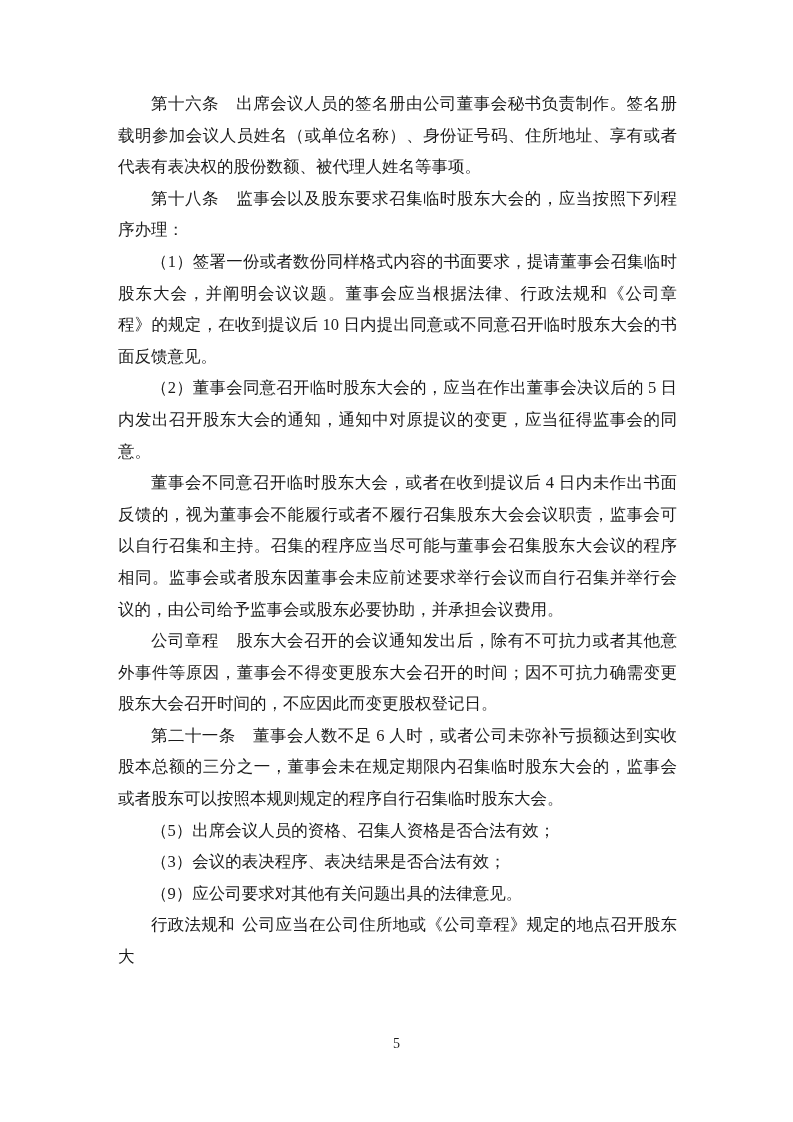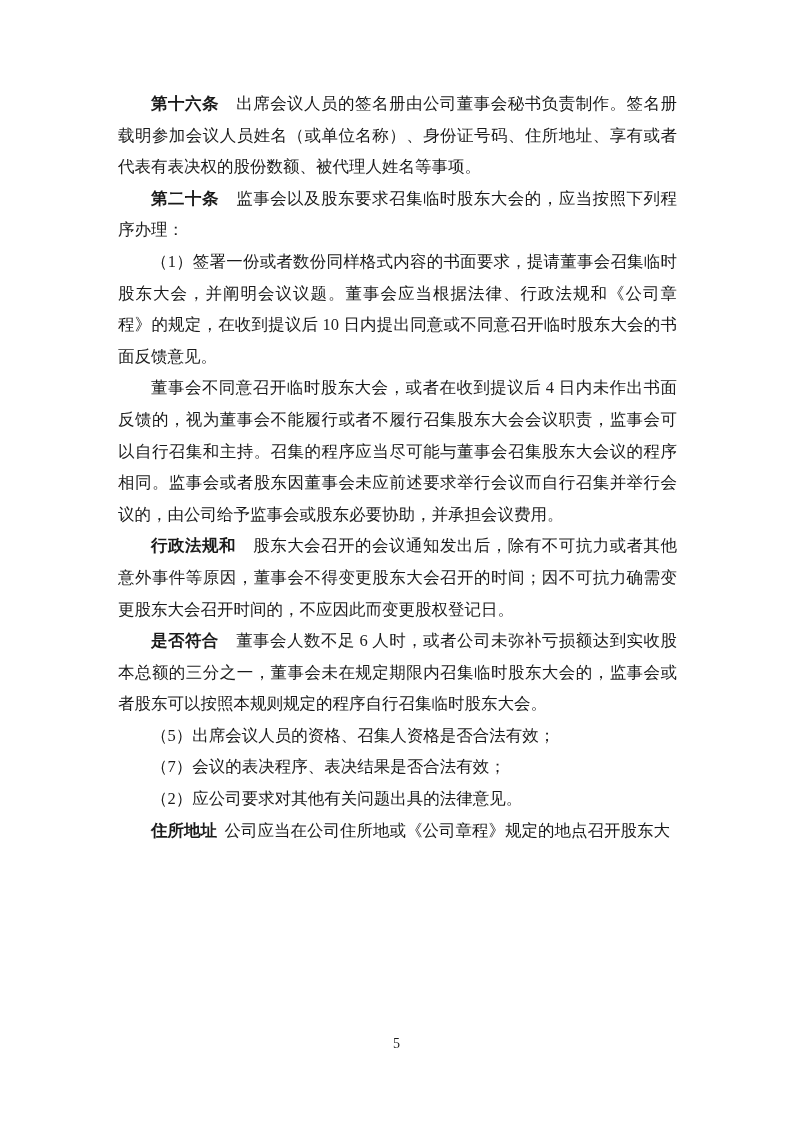--- a/index.html
+++ b/index.html
@@ -24,21 +24,21 @@
     line-height: 31.6px;
     color: #1a1a1a;
     text-align: justify;
   }
   .content p {
     margin: 0;
     padding: 0;
     text-indent: 2em;
   }
   .article-no {
-    font-weight: bold;
+    font-weight: normal;
     margin-right: 1.05em;
   }
   .article-no.tight {
     margin-right: 0.45em;
   }
   .footer {
     position: absolute;
     left: 0;
     top: 1036px;
     width: 793px;
@@ -48,37 +48,38 @@
   }
 </style>
 </head>
 <body>
 
 <div class="page">
   <div class="content">
 
     <p><span class="article-no">第十六条</span><span>出席会议人员的签名册由公司董事会秘书负责制作。签名册载明参加会议人员姓名（或单位名称）、身份证号码、住所地址、享有或者代表有表决权的股份数额、被代理人姓名等事项。</span></p>
 
-    <p><span class="article-no">第二十条</span><span>监事会以及股东要求召集临时股东大会的，应当按照下列程序办理：</span></p>
+    <p><span class="article-no">第十八条</span><span>监事会以及股东要求召集临时股东大会的，应当按照下列程序办理：</span></p>
 
     <p><span>（1）签署一份或者数份同样格式内容的书面要求，提请董事会召集临时股东大会，并阐明会议议题。董事会应当根据法律、行政法规和《公司章程》的规定，在收到提议后 10 日内提出同意或不同意召开临时股东大会的书面反馈意见。</span></p>
 
+    <p><span>（2）董事会同意召开临时股东大会的，应当在作出董事会决议后的 5 日内发出召开股东大会的通知，通知中对原提议的变更，应当征得监事会的同意。</span></p>
 
     <p><span>董事会不同意召开临时股东大会，或者在收到提议后 4 日内未作出书面反馈的，视为董事会不能履行或者不履行召集股东大会会议职责，监事会可以自行召集和主持。召集的程序应当尽可能与董事会召集股东大会议的程序相同。监事会或者股东因董事会未应前述要求举行会议而自行召集并举行会议的，由公司给予监事会或股东必要协助，并承担会议费用。</span></p>
 
-    <p><span class="article-no">行政法规和</span><span>股东大会召开的会议通知发出后，除有不可抗力或者其他意外事件等原因，董事会不得变更股东大会召开的时间；因不可抗力确需变更股东大会召开时间的，不应因此而变更股权登记日。</span></p>
+    <p><span class="article-no">公司章程</span><span>股东大会召开的会议通知发出后，除有不可抗力或者其他意外事件等原因，董事会不得变更股东大会召开的时间；因不可抗力确需变更股东大会召开时间的，不应因此而变更股权登记日。</span></p>
 
-    <p><span class="article-no">是否符合</span><span>董事会人数不足 6 人时，或者公司未弥补亏损额达到实收股本总额的三分之一，董事会未在规定期限内召集临时股东大会的，监事会或者股东可以按照本规则规定的程序自行召集临时股东大会。</span></p>
+    <p><span class="article-no">第二十一条</span><span>董事会人数不足 6 人时，或者公司未弥补亏损额达到实收股本总额的三分之一，董事会未在规定期限内召集临时股东大会的，监事会或者股东可以按照本规则规定的程序自行召集临时股东大会。</span></p>
 
 
 
     <p><span>（5）出席会议人员的资格、召集人资格是否合法有效；</span></p>
 
-    <p><span>（7）会议的表决程序、表决结果是否合法有效；</span></p>
+    <p><span>（3）会议的表决程序、表决结果是否合法有效；</span></p>
 
-    <p><span>（2）应公司要求对其他有关问题出具的法律意见。</span></p>
+    <p><span>（9）应公司要求对其他有关问题出具的法律意见。</span></p>
 
-    <p><span class="article-no tight">住所地址</span><span>公司应当在公司住所地或《公司章程》规定的地点召开股东大</span></p>
+    <p><span class="article-no tight">行政法规和</span><span>公司应当在公司住所地或《公司章程》规定的地点召开股东大</span></p>
 
   </div>
 
   <div class="footer">5</div>
 </div>
 
 </body></html>

